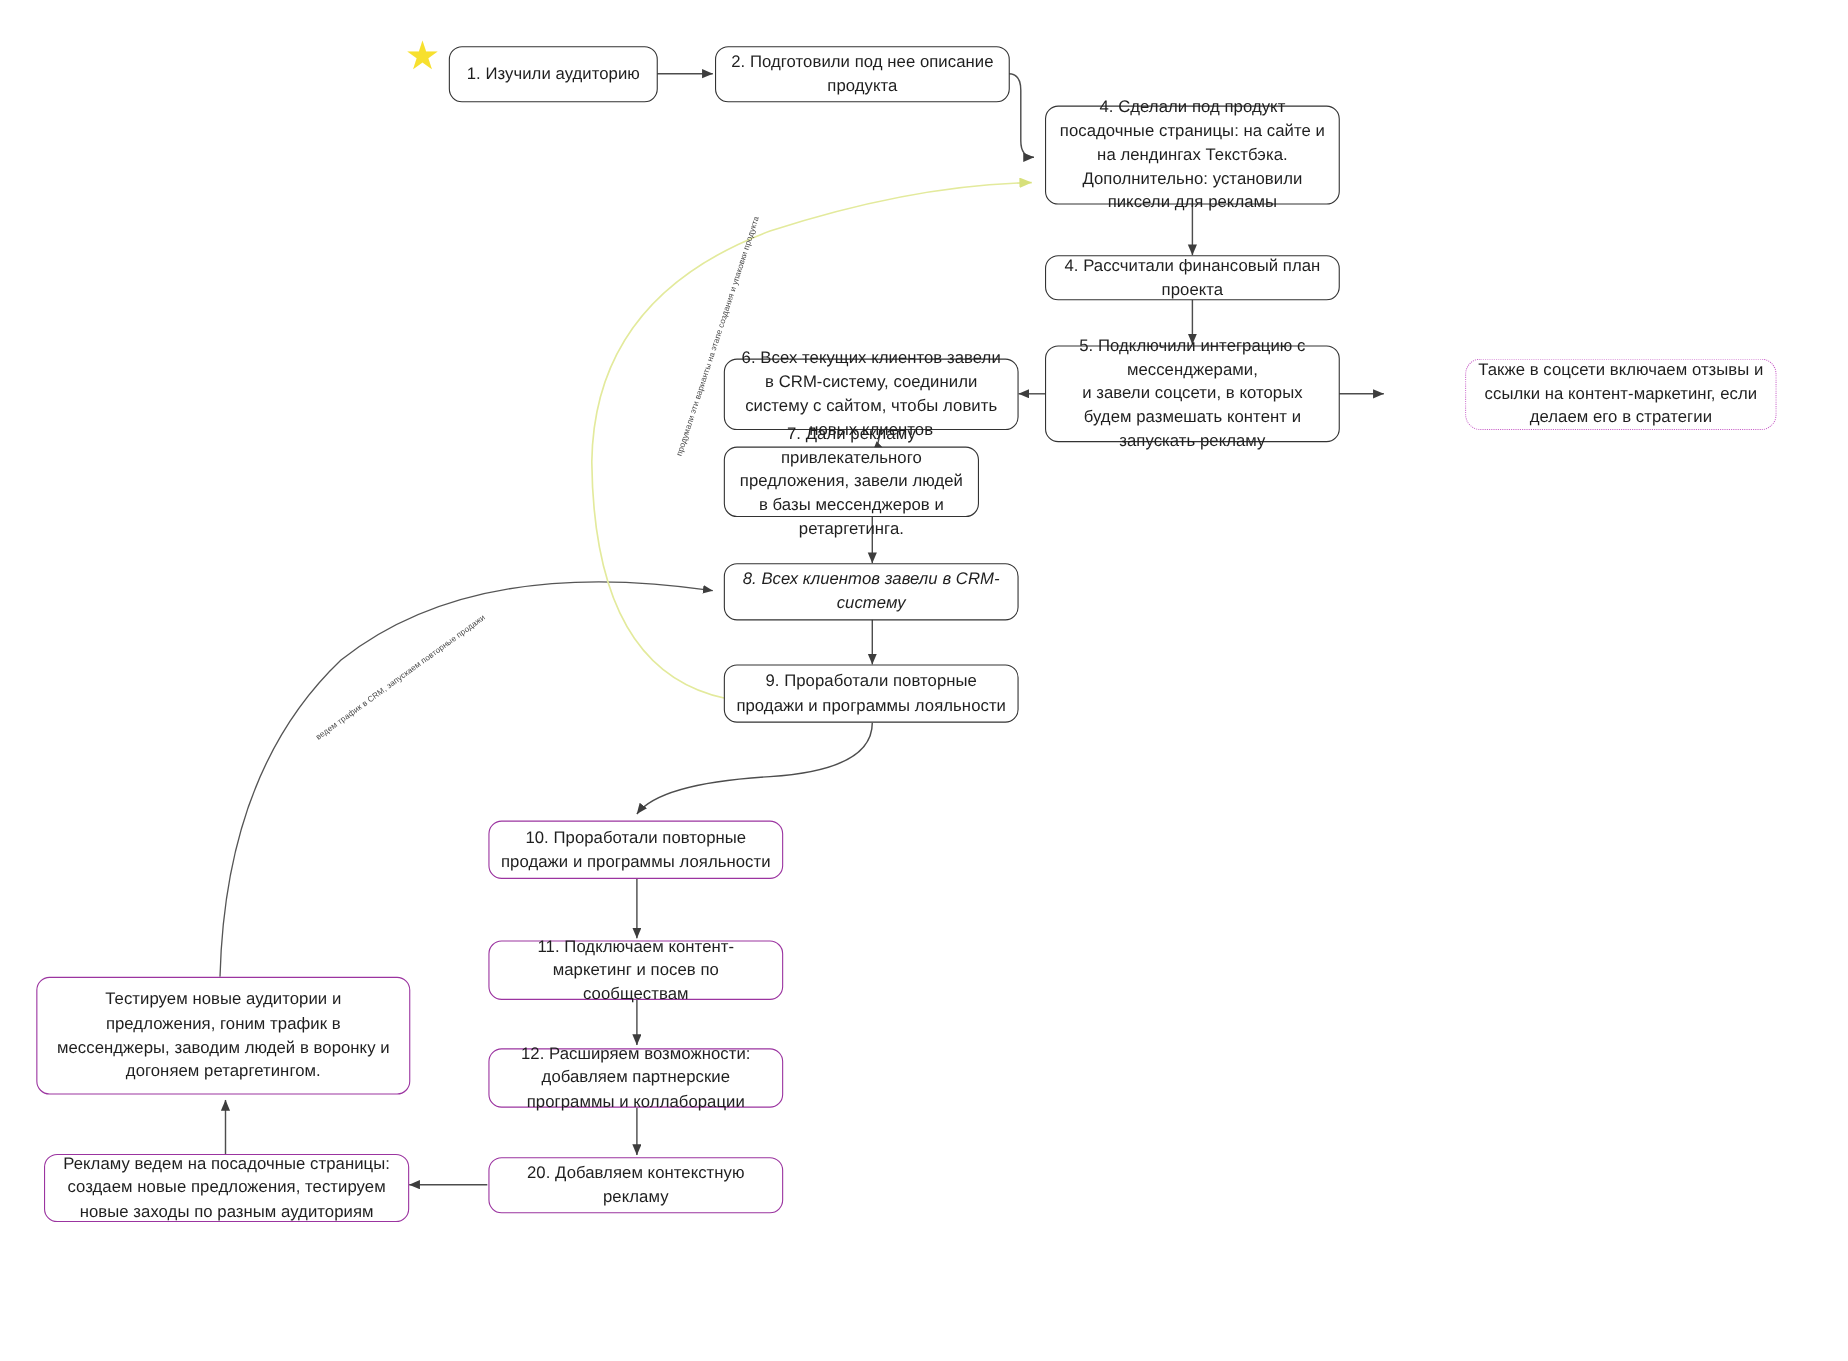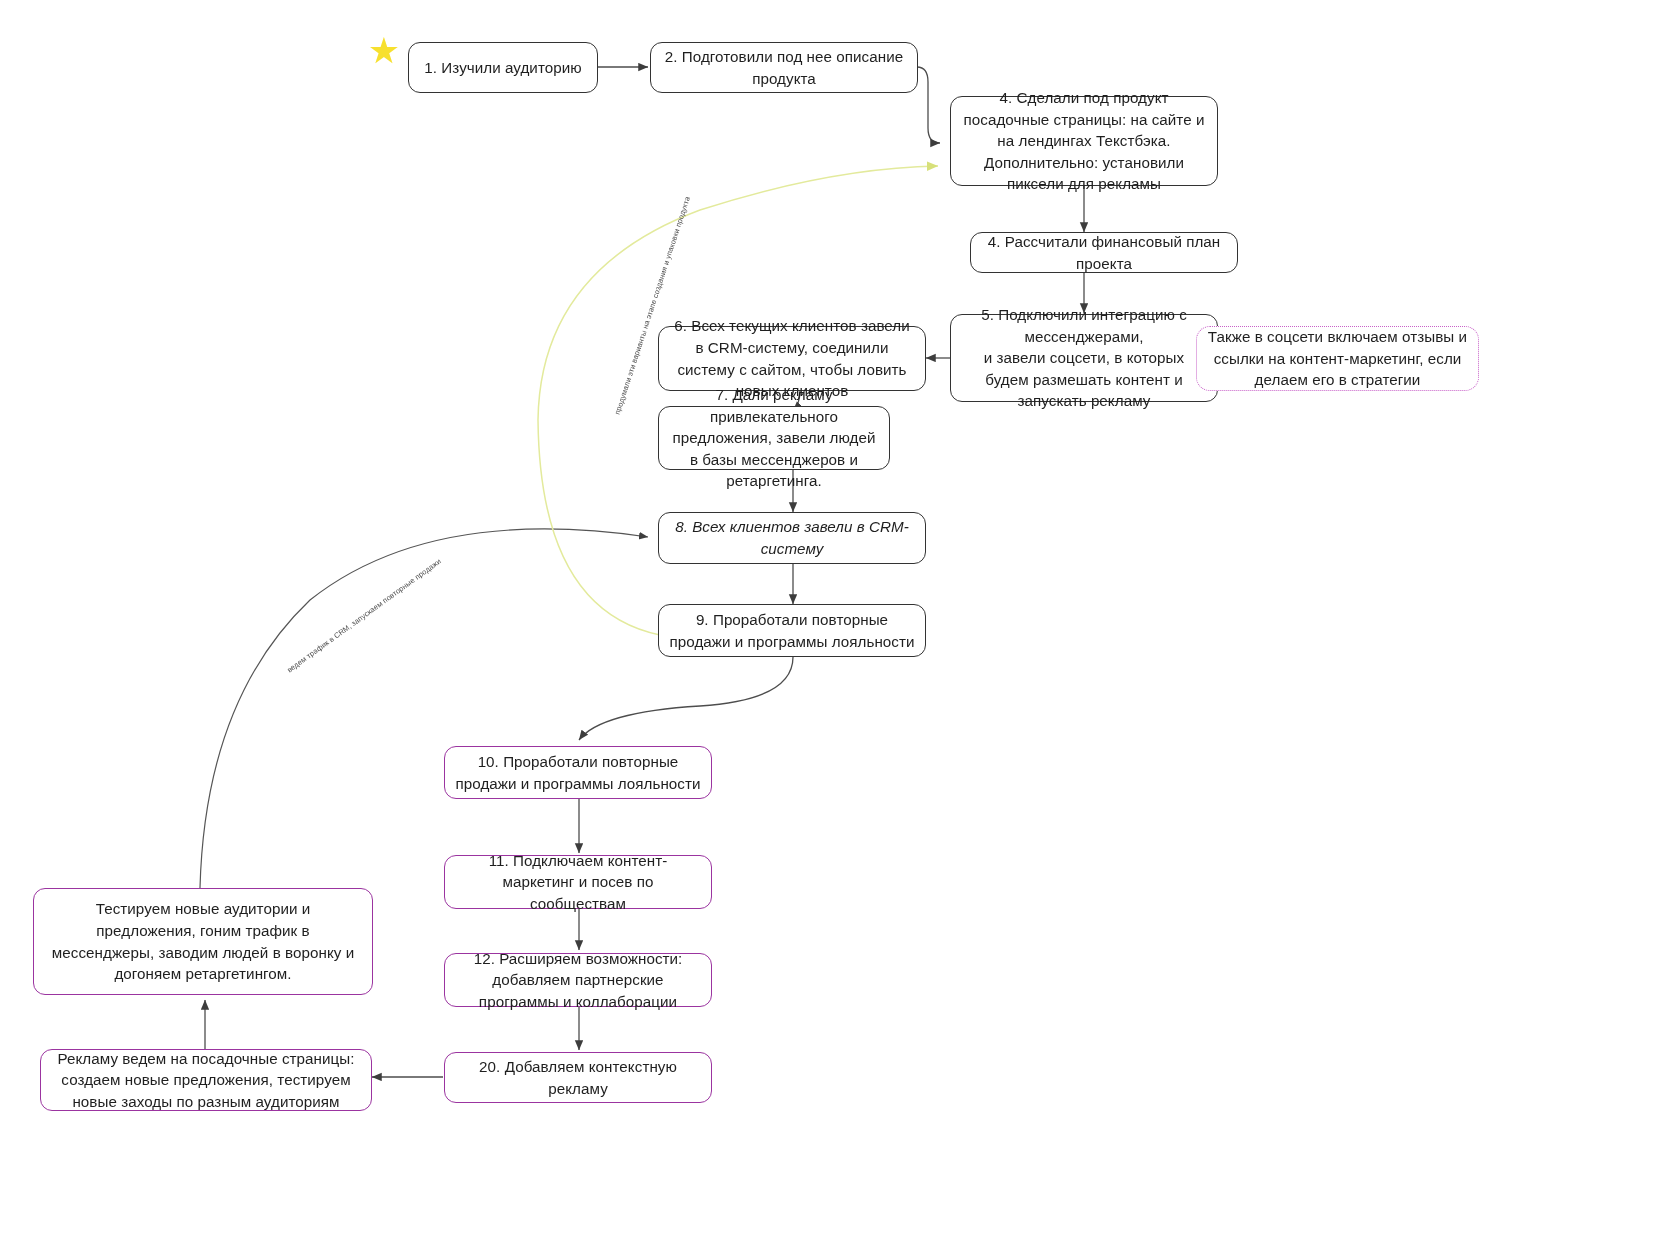--- a/index.html
+++ b/index.html
@@ -116,21 +116,21 @@
   </div>
 
   <div class="node dark" style="left:650px; top:42px; width:268px; height:51px;">
     <span>2. Подготовили под нее описание продукта</span>
   </div>
 
   <div class="node dark" style="left:950px; top:96px; width:268px; height:90px;">
     <span>4. Сделали под продукт посадочные страницы: на сайте и на лендингах Текстбэка. Дополнительно: установили пиксели для рекламы</span>
   </div>
 
-  <div class="node dark" style="left:950px; top:232px; width:268px; height:41px;margin-left:20px;">
+  <div class="node dark" style="left:950px; top:232px; width:268px; height:41px;">
     <span>4. Рассчитали финансовый план проекта</span>
   </div>
 
   <div class="node dark" style="left:950px; top:314px; width:268px; height:88px; white-space:pre-line;">
     <span>5. Подключили интеграцию с мессенджерами,
 и завели соцсети, в которых будем размешать контент и запускать рекламу</span>
   </div>
 
   <div class="node dark" style="left:658px; top:326px; width:268px; height:65px;">
     <span>6. Всех текущих клиентов завели в CRM-систему, соединили систему с сайтом, чтобы ловить новых клиентов</span>
@@ -157,21 +157,21 @@
   </div>
 
   <div class="node purple" style="left:444px; top:953px; width:268px; height:54px;">
     <span>12. Расширяем возможности: добавляем партнерские программы и коллаборации</span>
   </div>
 
   <div class="node purple" style="left:444px; top:1052px; width:268px; height:51px;">
     <span>20. Добавляем контекстную рекламу</span>
   </div>
 
-  <div class="node pinkdot" style="left:1196px; top:326px; width:283px; height:65px;">
+  <div class="node pinkdot" style="left:1332px; top:326px; width:283px; height:65px;">
     <span>Также в соцсети включаем отзывы и ссылки на контент-маркетинг, если делаем его в стратегии</span>
   </div>
 
   <div class="node purple" style="left:33px; top:888px; width:340px; height:107px;">
     <span>Тестируем новые аудитории и предложения, гоним трафик в мессенджеры, заводим людей в воронку и догоняем ретаргетингом.</span>
   </div>
 
   <div class="node purple" style="left:40px; top:1049px; width:332px; height:62px;">
     <span>Рекламу ведем на посадочные страницы: создаем новые предложения, тестируем новые заходы  по разным аудиториям</span>
   </div>

